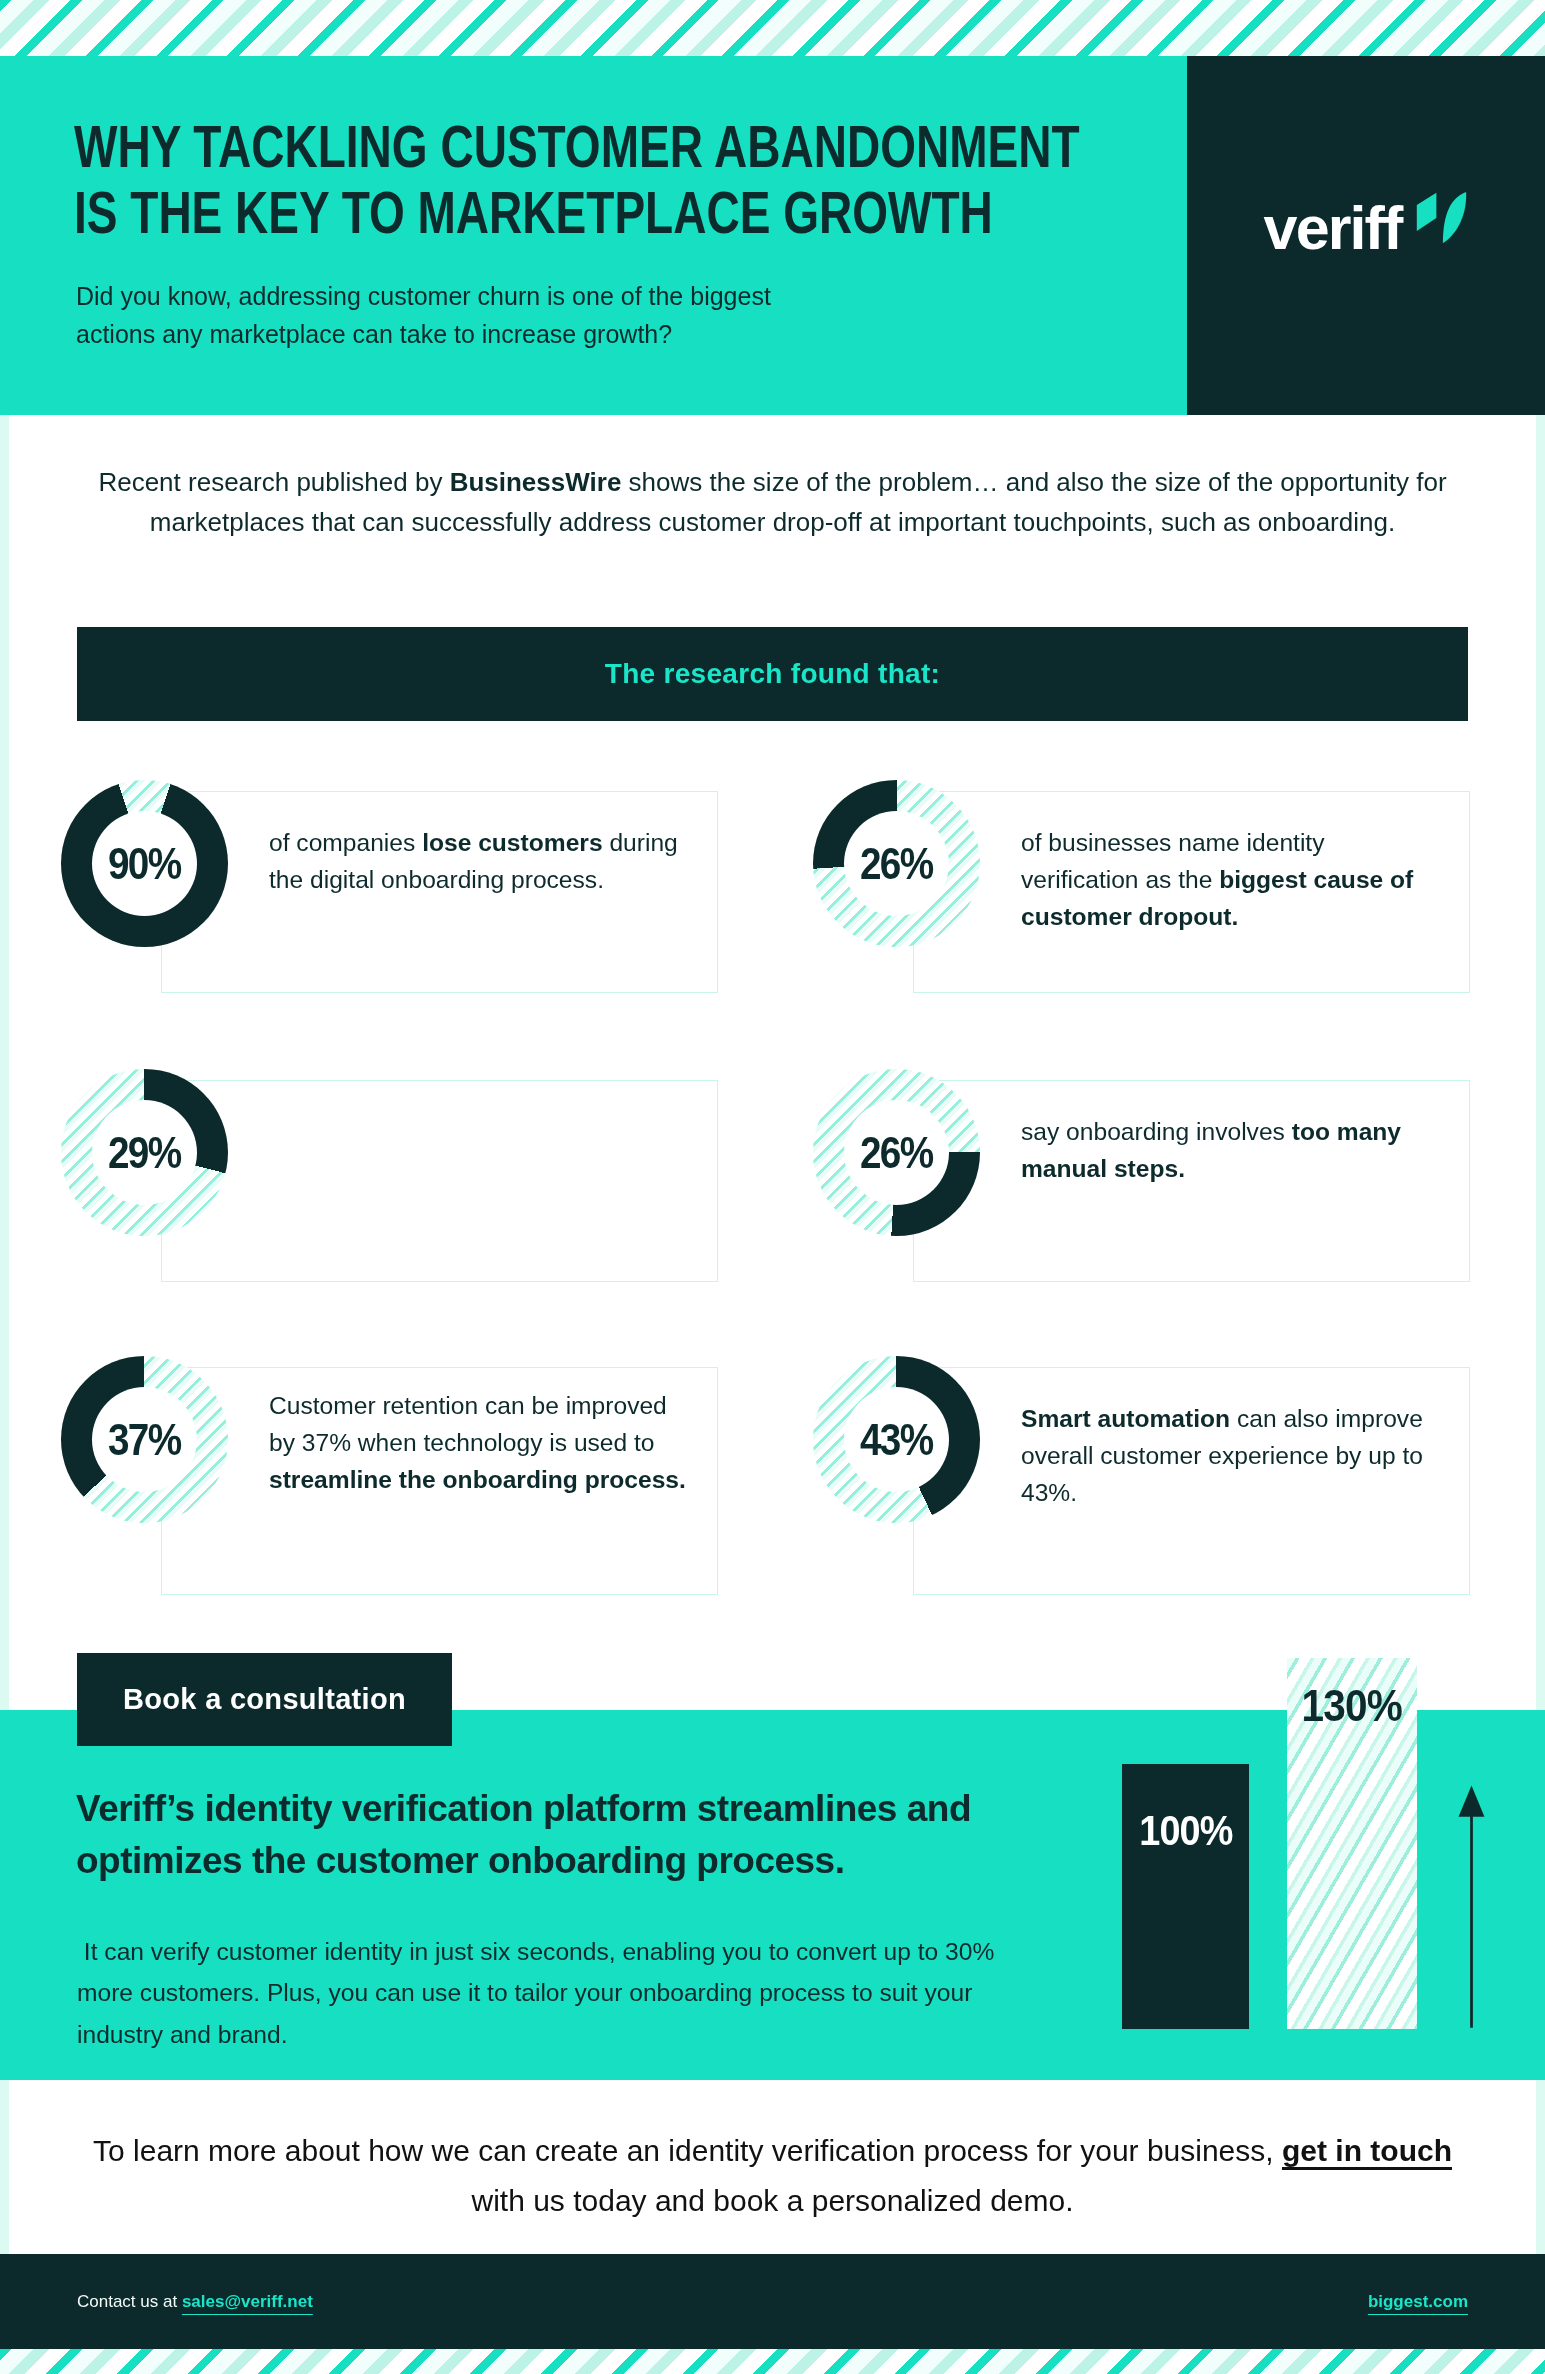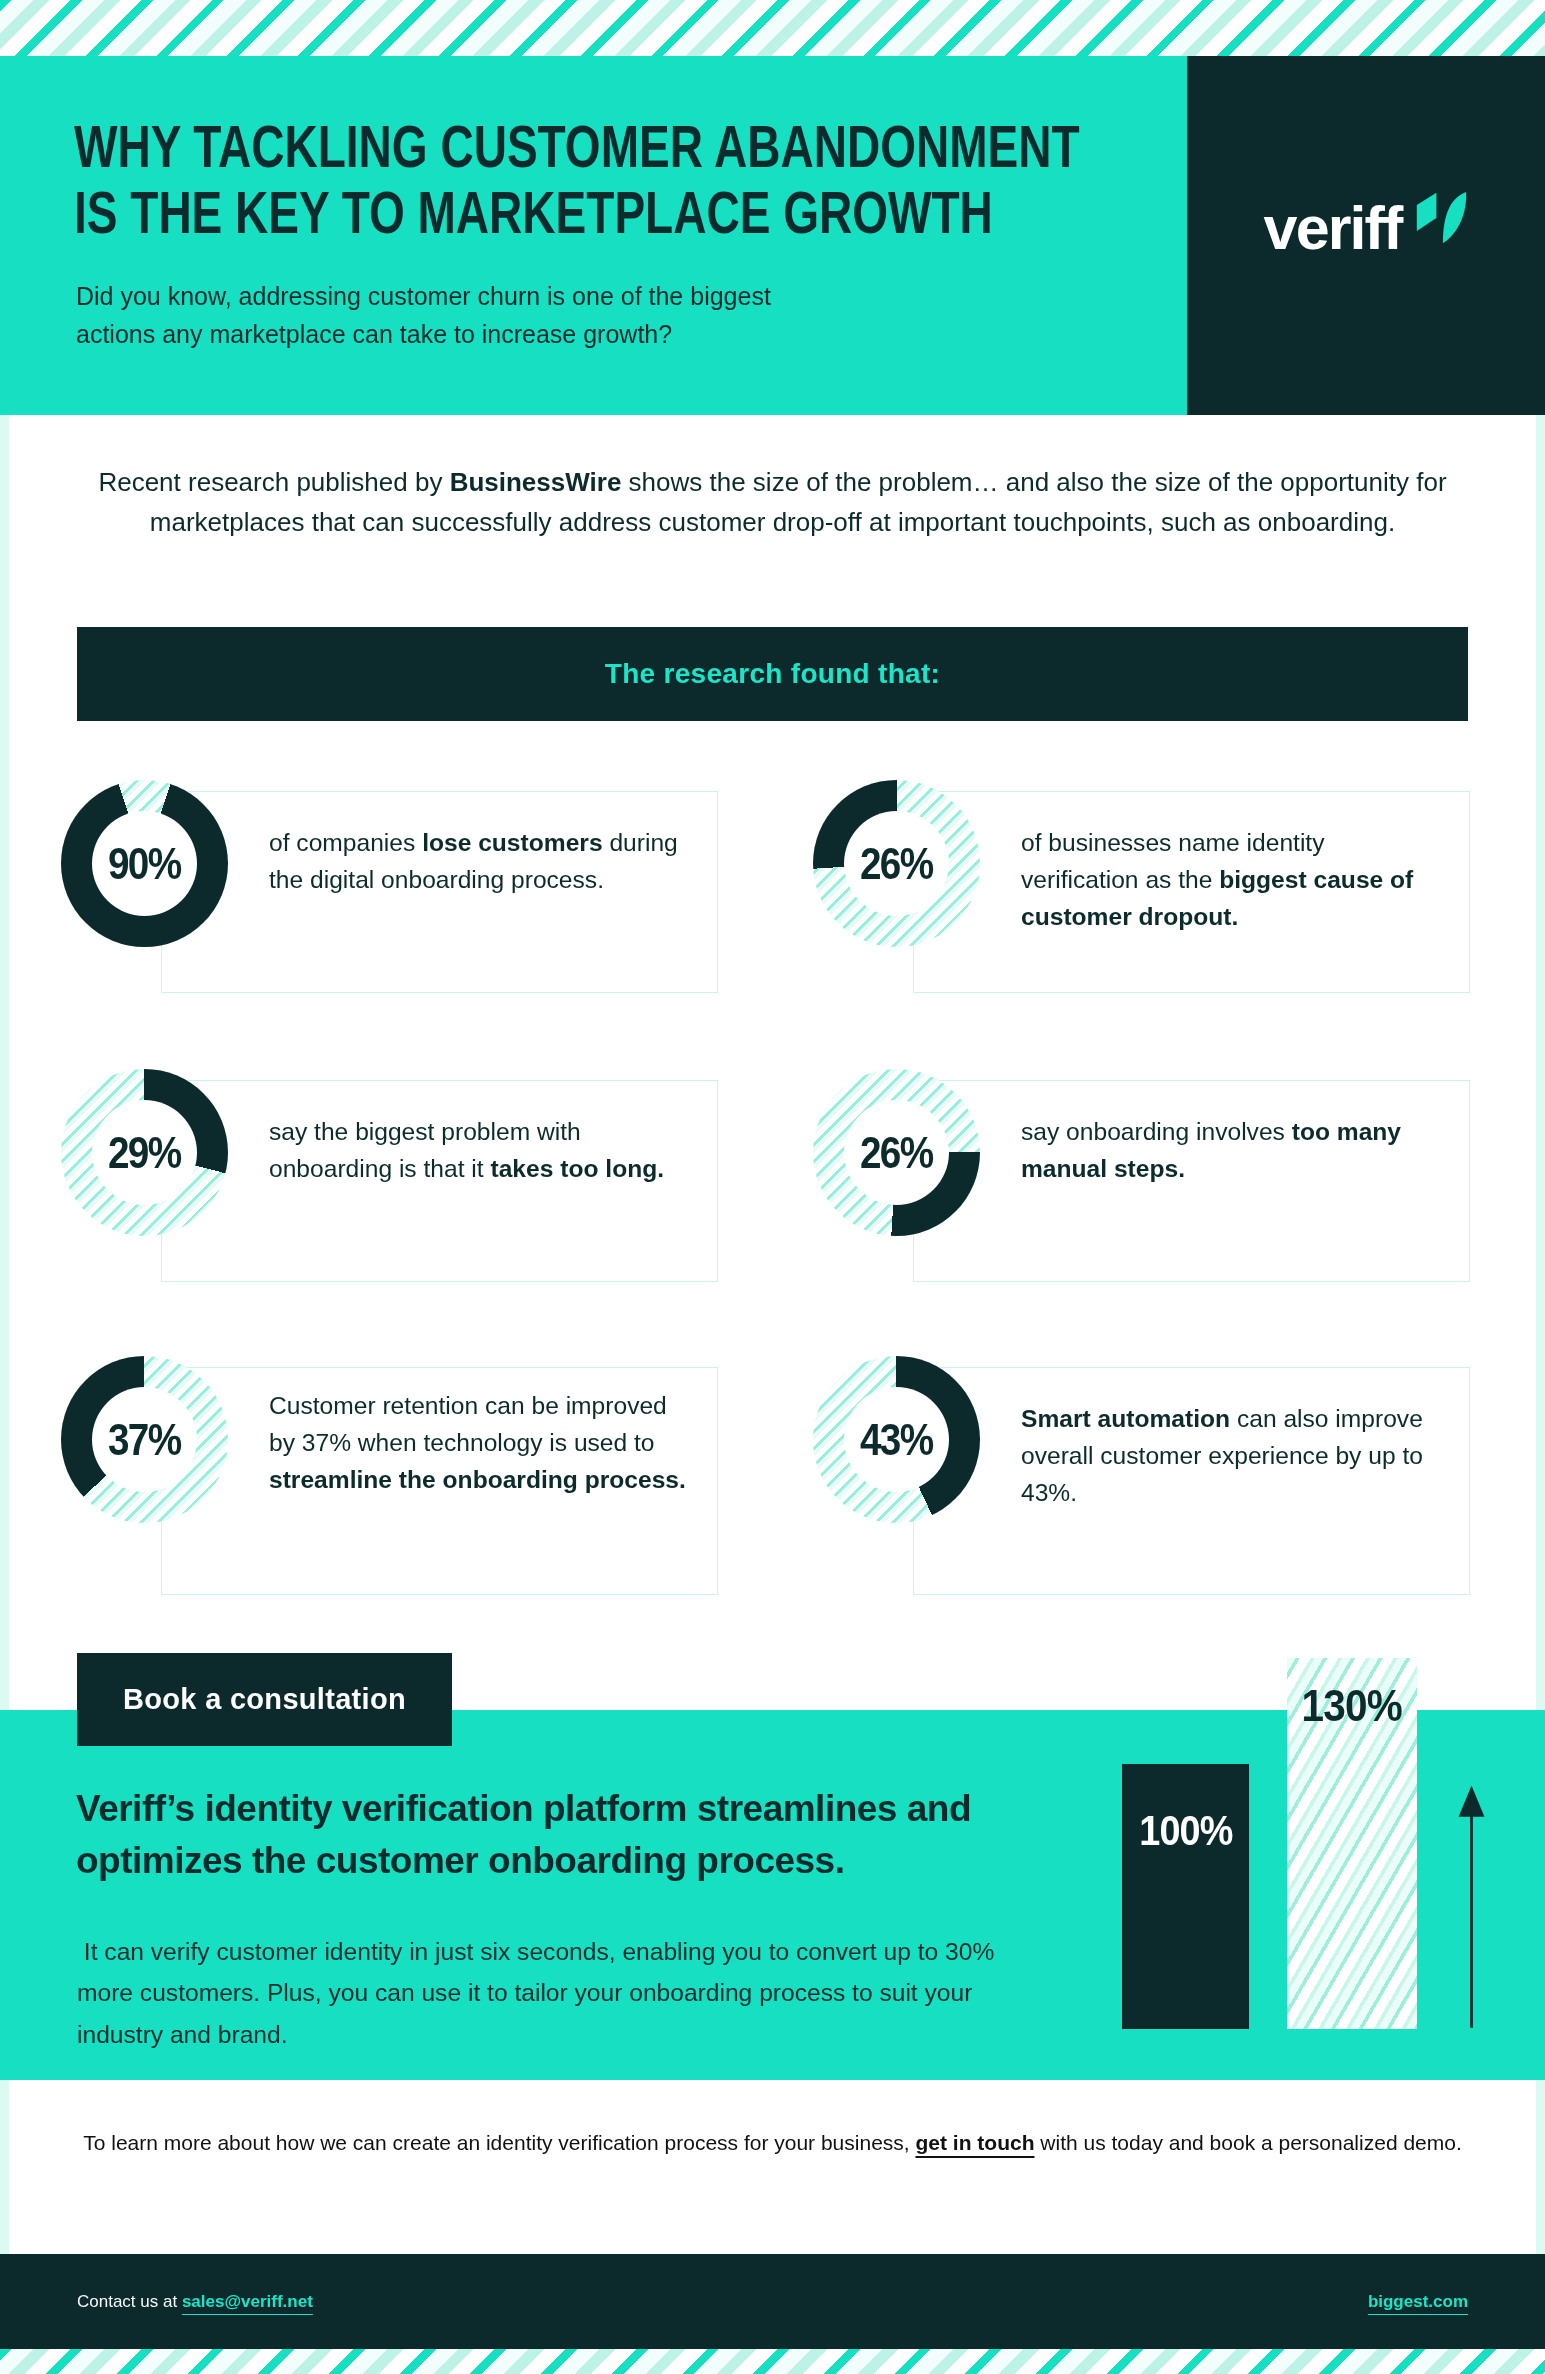--- a/index.html
+++ b/index.html
@@ -92,21 +92,21 @@
     background:repeating-linear-gradient(120deg,
       #eafdf8 0 7.4px,#9defdc 7.4px 11px,#ffffff 11px 20.4px,#c9f6eb 20.4px 24px);
   }
   .bar-label{display:inline-block;font-weight:800;letter-spacing:-0.9px;transform:scaleX(.9);}
   .bar.solid .bar-label{color:#ffffff;font-size:42px;margin-top:43px;}
   .bar.striped .bar-label{color:#0D2B2D;font-size:45px;margin-top:22px;}
   .growth-arrow{position:absolute;left:1453px;top:1783px;}
   
   .outro{
     position:absolute;left:77px;top:2126px;width:1391px;text-align:center;
-    font-size:21px;line-height:1.65;color:#111111;
+    font-size:30px;line-height:1.65;color:#111111;
   }
   .outro b{font-weight:800;}
   .link-dark{color:#111111;text-decoration:underline;text-underline-offset:5.6px;cursor:pointer;}
   
   .footer{
     position:absolute;left:0;top:2254px;width:1545px;height:95px;background:#0C2A2C;
     display:flex;align-items:center;justify-content:space-between;
     padding:0 77px;box-sizing:border-box;font-size:17px;
   }
   .footer .white{color:#f4fbf9;}
@@ -171,23 +171,20 @@
     </div>
   </div>
 
   <div class="stat" style="left:61px;top:1069px">
     <div class="card"></div>
     <div class="donut" style="background: conic-gradient(rgb(12, 42, 44) 0deg, rgb(12, 42, 44) 104.4deg, rgba(0, 0, 0, 0) 104.4deg, rgba(0, 0, 0, 0) 360deg), repeating-linear-gradient(135deg, rgb(255, 255, 255) 0px, rgb(255, 255, 255) 4.6px, rgb(150, 239, 220) 4.6px, rgb(150, 239, 220) 7.4px, rgb(231, 252, 247) 7.4px, rgb(231, 252, 247) 12px);">
       <div class="hole">
           <span class="pct">29%</span>
         </div>
     </div>
-    <div class="stext">
-      <span>say the biggest problem with onboarding is that it </span><b>takes too long.</b>
-    </div>
   </div>
 
   <div class="stat" style="left:813px;top:1069px">
     <div class="card"></div>
     <div class="donut" style="background: conic-gradient(from 90deg, rgb(12, 42, 44) 0deg, rgb(12, 42, 44) 93.6deg, rgba(0, 0, 0, 0) 93.6deg, rgba(0, 0, 0, 0) 360deg), repeating-linear-gradient(135deg, rgb(255, 255, 255) 0px, rgb(255, 255, 255) 4.6px, rgb(150, 239, 220) 4.6px, rgb(150, 239, 220) 7.4px, rgb(231, 252, 247) 7.4px, rgb(231, 252, 247) 12px);">
       <div class="hole">
           <span class="pct">26%</span>
         </div>
     </div>
     <div class="stext">

